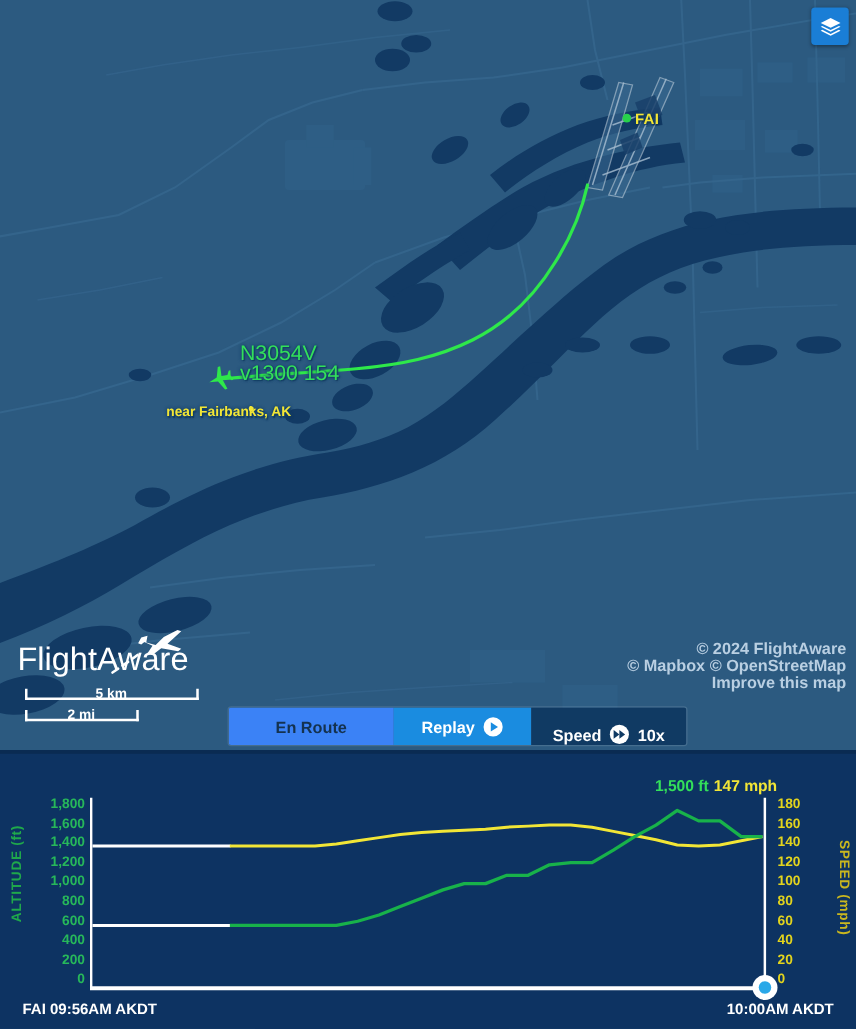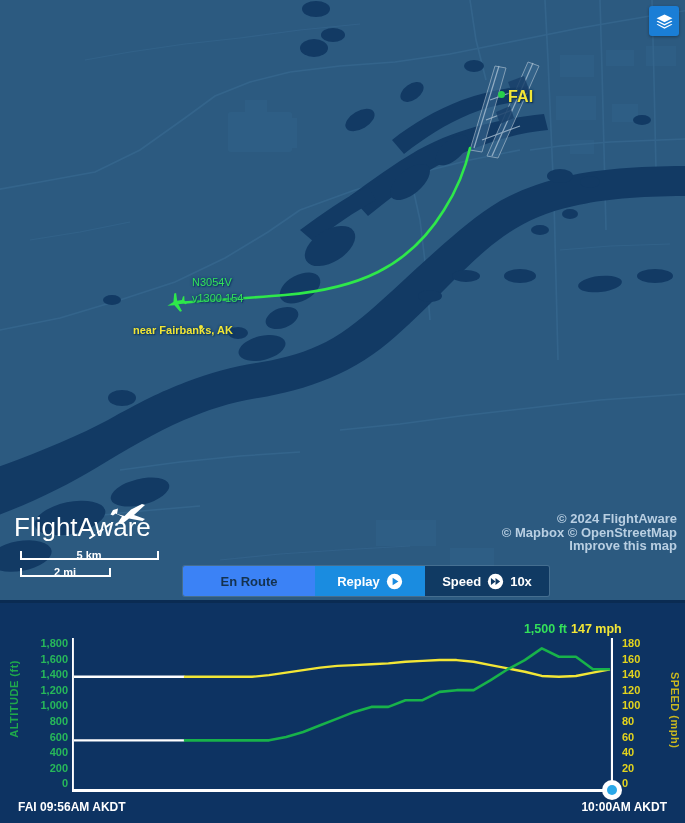--- a/index.html
+++ b/index.html
@@ -21,28 +21,28 @@
     background:#1a7ed6;border-radius:3px;cursor:pointer;
     display:flex;align-items:center;justify-content:center;
     box-shadow:0 1px 3px rgba(0,0,0,.35);
   }
   .layers-btn svg{display:block;}
 
   
   .fai-marker{position:absolute;left:498px;top:91px;width:7px;height:7px;border-radius:50%;background:#27d14b;}
   .fai-label{
     position:absolute;left:508px;top:88px;color:#f2e636;
-    font-size:16px;font-weight:bold;letter-spacing:.2px;
+    font-size:12px;font-weight:bold;letter-spacing:.2px;
     text-shadow:0 0 2px #123a5e,0 0 3px #123a5e,1px 1px 1px #11304f;
   }
 
   
   .ac-label{
     position:absolute;left:192px;top:275px;color:#33e05a;
-    font-size:11px;font-weight:500;line-height:15.5px;white-space:nowrap;
+    font-size:17px;font-weight:500;line-height:15.5px;white-space:nowrap;
     text-shadow:0 0 2px #16436b,0 0 3px #16436b,1px 1px 1px #123a5e;
   }
   .near-label{
     position:absolute;left:101px;top:324px;color:#f2e636;
     font-size:11px;font-weight:bold;white-space:nowrap;
     text-shadow:0 0 2px #143f66,0 0 3px #143f66,1px 1px 1px #123a5e;
     padding-left:32px;
   }
   .near-dot{position:absolute;left:199px;top:325px;width:4px;height:4px;border-radius:50%;background:#f2e636;}
 
@@ -64,21 +64,21 @@
     color:#b9cfe2;font-size:13px;line-height:13.5px;font-weight:bold;
   }
 
   
   .controls{position:absolute;left:183px;top:566px;height:30px;display:flex;border-radius:2px;overflow:hidden;
     box-shadow:0 0 0 1px rgba(255,255,255,.12);}
   .ctl{display:flex;align-items:center;justify-content:center;gap:6px;
     font-size:13px;font-weight:bold;cursor:pointer;height:30px;padding:0 14px;white-space:nowrap;}
   .ctl-enroute{background:#3b82f6;color:#14324f;min-width:104px;}
   .ctl-replay{background:#1a8ce0;color:#ffffff;min-width:82px;}
-  .ctl-speed{background:#103a63;color:#ffffff;min-width:96px;}
+  .ctl-speed{background:#103a63;color:#ffffff;min-width:96px;align-items:flex-end;}
   .ctl svg{display:block;}
 
   
   .chart-panel{position:absolute;left:0;top:600px;width:685px;height:223px;background:#0d3362;}
   .chart-top-rule{position:absolute;left:0;top:0;width:685px;height:3px;background:#0a2b52;}
 
   .readout-alt{position:absolute;right:118px;top:622px;color:#33e05a;font-size:12.5px;font-weight:bold;text-align:right;}
   .readout-spd{position:absolute;right:48px;top:622px;color:#f2e636;font-size:12.5px;font-weight:bold;text-align:left;width:66px;}
 
   .axis-title-alt{

